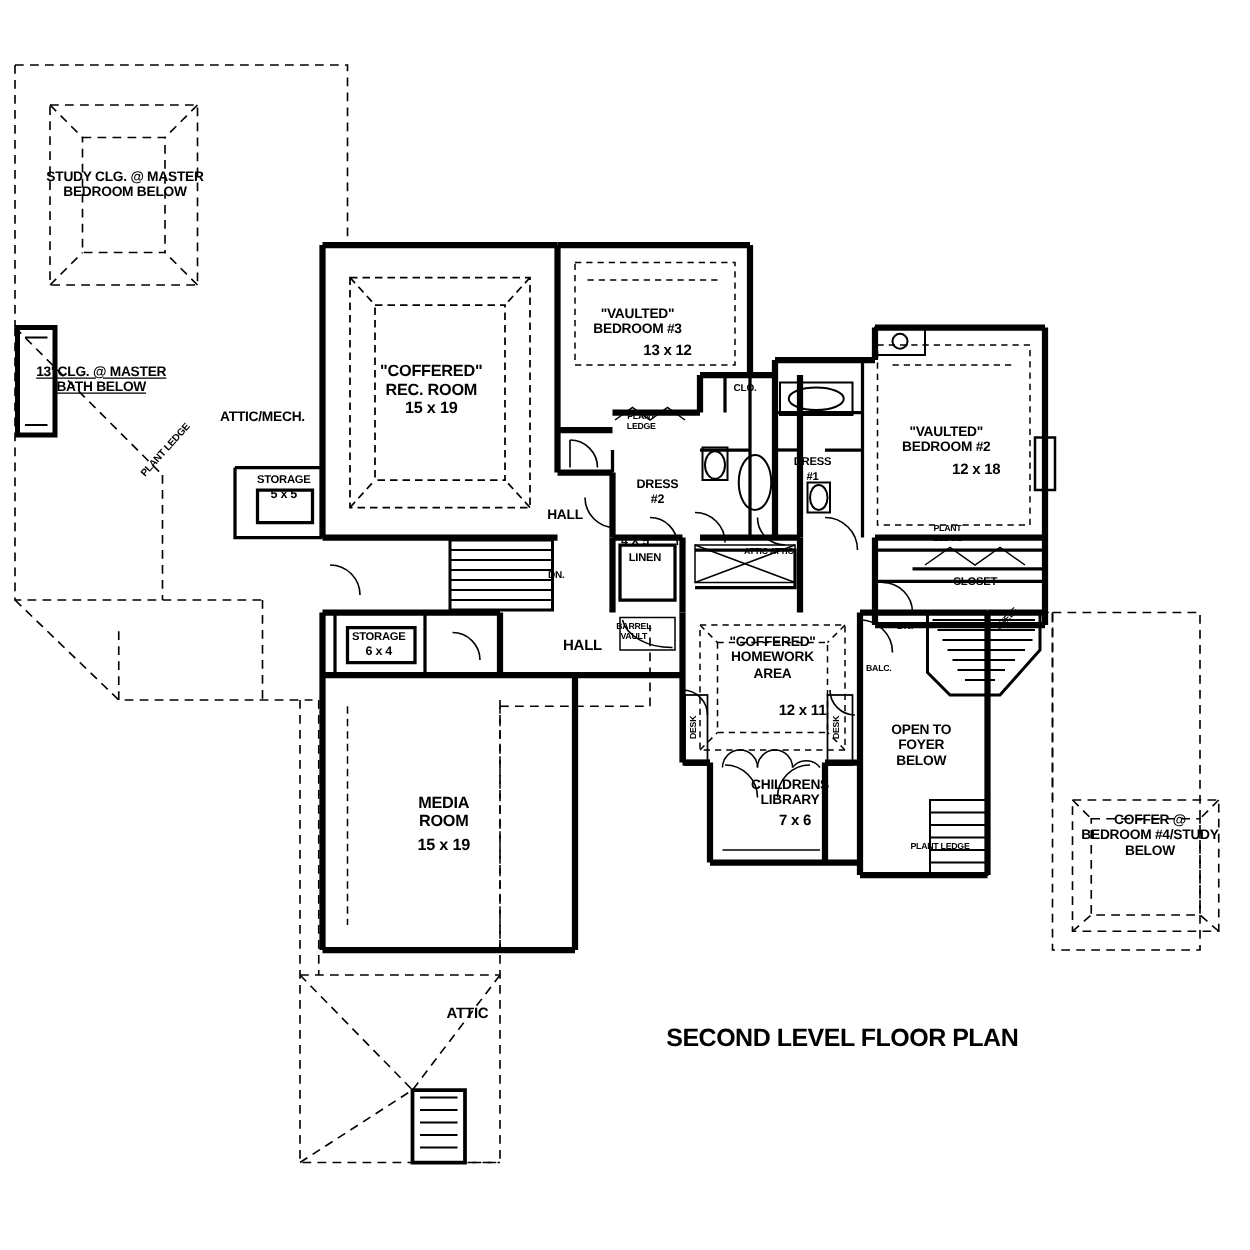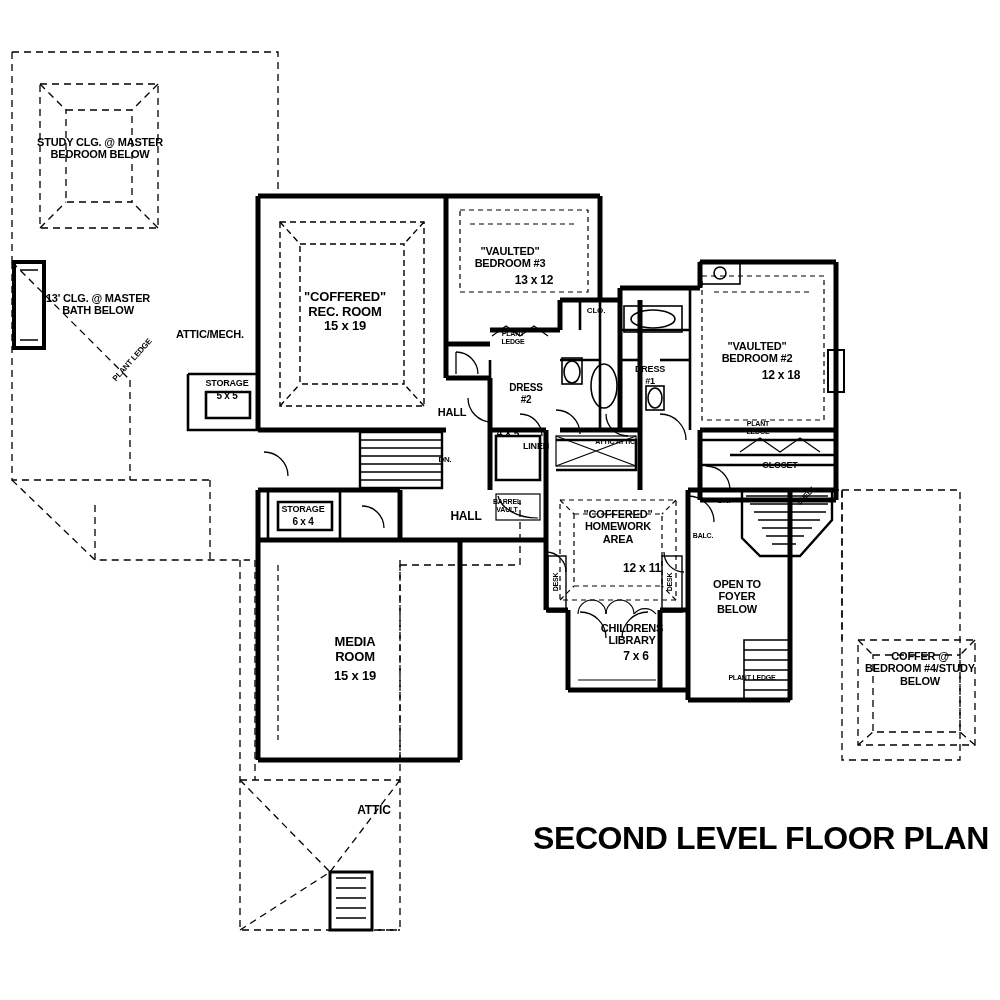--- a/index.html
+++ b/index.html
@@ -7,21 +7,21 @@
   #plan{position:relative;width:1000px;height:1000px;overflow:hidden;}
   #plan svg{position:absolute;left:0;top:0;}
   .lbl{position:absolute;text-align:center;font-family:"Liberation Sans",sans-serif;font-weight:bold;color:#000;line-height:1.12;white-space:pre-line;letter-spacing:-0.2px;}
   .t7{font-size:7px;}
   .t8{font-size:8px;}
   .t9{font-size:9px;}
   .t10{font-size:10px;}
   .t11{font-size:11px;}
   .t12{font-size:12px;padding-left:24px;}
   .t13{font-size:13px;}
-  .title{position:absolute;font-size:32px;font-weight:bold;letter-spacing:-0.4px;color:#000;font-family:"Liberation Sans",sans-serif;}
+  .title{position:absolute;font-size:20px;font-weight:bold;letter-spacing:-0.4px;color:#000;font-family:"Liberation Sans",sans-serif;}
   .rot{transform-origin:center center;}
 </style>
 </head>
 <body>
 
 <div id="plan">
 
 <svg width="1000" height="1000" viewBox="0 0 1000 1000">
   <g fill="none" stroke="#000">
 
@@ -239,21 +239,21 @@
     <g stroke-width="1.2">
       <path d="M740 452 L760 438 L780 452 L800 438 L820 452"></path>
       <path d="M492 336 L506 326 L520 336 L534 326 L548 336"></path>
     </g>
 
   </g>
 </svg>
 
 <div class="lbl t11" style="left:20px;top:136px;width:160px;">STUDY CLG. @ MASTER
 BEDROOM BELOW</div>
-<div class="lbl t11" style="left:23px;top:292px;width:150px;">13' CLG. @ MASTER
+<div class="lbl t11" style="left:6px;top:292px;width:150px;text-decoration:underline;">13' CLG. @ MASTER
 BATH BELOW</div>
 <div class="lbl t11" style="left:160px;top:328px;width:100px;">ATTIC/MECH.</div>
 <div class="lbl t8 rot" style="left:96px;top:356px;width:74px;transform:rotate(-48deg);">PLANT LEDGE</div>
 <div class="lbl t12" style="left:312px;top:804px;width:76px;">ATTIC</div>
 <div class="lbl t11" style="left:842px;top:650px;width:156px;">COFFER @
 BEDROOM #4/STUDY
 BELOW</div>
 
 <div class="lbl t13" style="left:285px;top:290px;width:120px;">"COFFERED"
 REC. ROOM</div>
@@ -283,21 +283,21 @@
 <div class="lbl t11" style="left:694px;top:578px;width:86px;">OPEN TO
 FOYER
 BELOW</div>
 
 <div class="lbl t9" style="left:196px;top:378px;width:62px;">STORAGE</div>
 <div class="lbl t10" style="left:196px;top:390px;width:62px;">5 x 5</div>
 
 <div class="lbl t9" style="left:272px;top:504px;width:62px;">STORAGE</div>
 <div class="lbl t10" style="left:272px;top:516px;width:62px;">6 x 4</div>
 
-<div class="lbl t9" style="left:488px;top:441px;width:56px;margin-left:20px;">LINEN</div>
+<div class="lbl t9" style="left:488px;top:441px;width:56px;">LINEN</div>
 <div class="lbl t10" style="left:488px;top:428px;width:40px;">4 X 5</div>
 
 <div class="lbl t10" style="left:497px;top:382px;width:58px;">DRESS</div>
 <div class="lbl t10" style="left:497px;top:394px;width:58px;">#2</div>
 
 <div class="lbl t9" style="left:624px;top:364px;width:52px;">DRESS</div>
 <div class="lbl t9" style="left:624px;top:376px;width:52px;">#1</div>
 
 <div class="lbl t8" style="left:578px;top:307px;width:36px;">CLO.</div>
 <div class="lbl t9" style="left:751px;top:460px;width:58px;">CLOSET</div>

